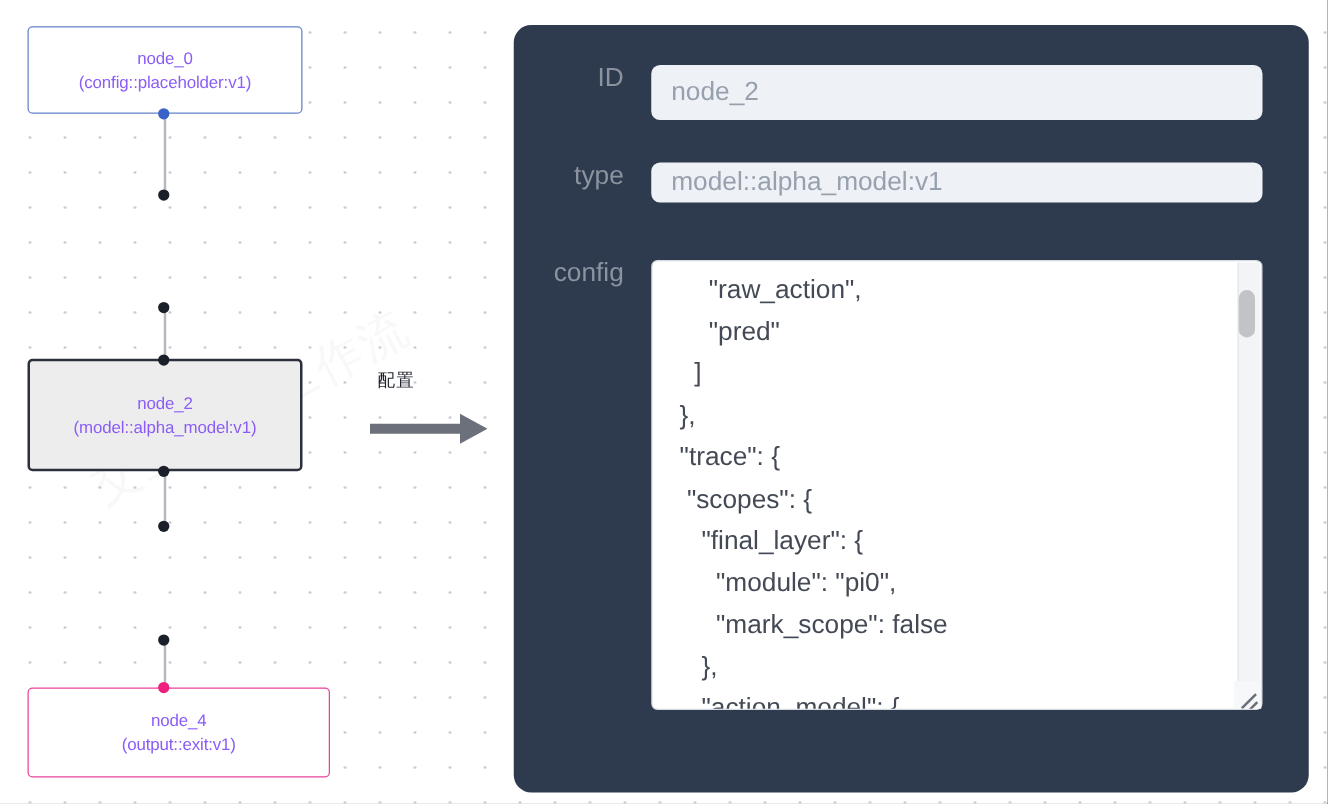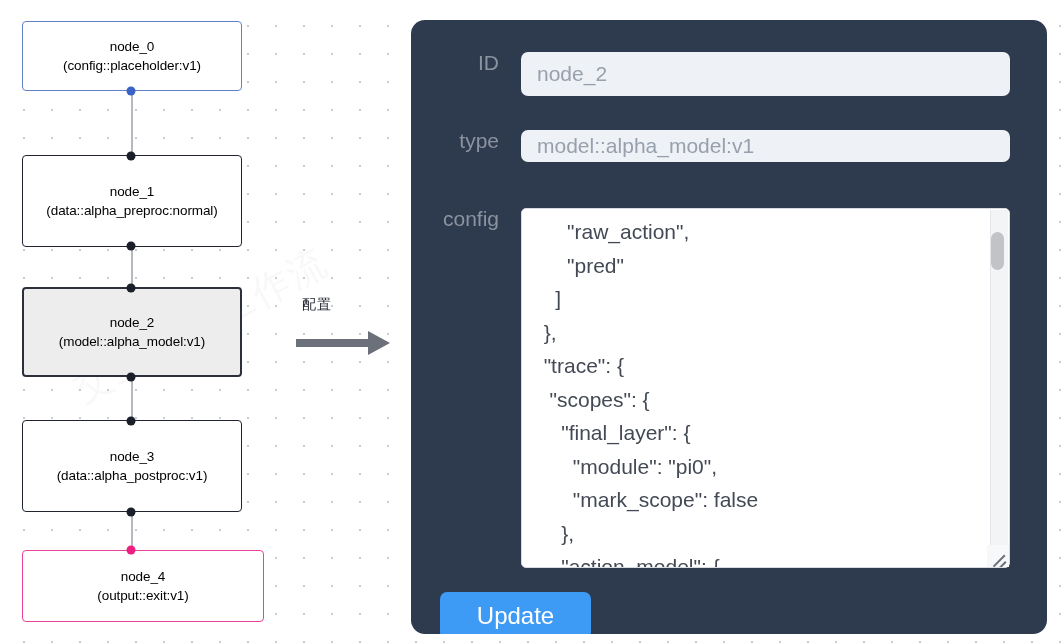--- a/index.html
+++ b/index.html
@@ -29,21 +29,21 @@
   .node {
     position: absolute;
     box-sizing: border-box;
     background: #ffffff;
     border: 1px solid #1f2430;
     border-radius: 4px;
     display: flex;
     align-items: center;
     justify-content: center;
     text-align: center;
-    color: #000000;
+    color: #8b5cf6;
     font-size: 13.5px;
     line-height: 19px;
     letter-spacing: -0.1px;
     z-index: 3;
   }
   .node .txt { display: block; padding: 0 10px; }
 
   .node.n-blue   { border: 1.5px solid #6482c8; }
   .node.n-sel    { border: 2px solid #2b303c; background: #ededed; }
   .node.n-pink   { border: 1.5px solid #e8429a; }
@@ -216,35 +216,29 @@
   <div class="edge" style="left:131px; top:90px;  height:68px;"></div>
   <div class="edge" style="left:131px; top:245px; height:42px;"></div>
   <div class="edge" style="left:131px; top:376px; height:43px;"></div>
   <div class="edge" style="left:131px; top:511px; height:38px;"></div>
 
   <div class="node n-blue" style="left:22px; top:21px; width:220px; height:70px;">
     <span class="txt"><span>node_0</span><br><span>(config::placeholder:v1)</span></span>
   </div>
   <div class="handle h-blue" style="left:131px; top:91px;"></div>
 
-  <div class="node" style="left:22px; top:155px; width:220px; height:92px;">
-    <span class="txt"><span>node_1</span><br><span>(data::alpha_preproc:normal)</span></span>
-  </div>
   <div class="handle" style="left:131px; top:156px;"></div>
   <div class="handle" style="left:131px; top:246px;"></div>
 
   <div class="node n-sel" style="left:22px; top:287px; width:220px; height:90px;">
     <span class="txt"><span>node_2</span><br><span>(model::alpha_model:v1)</span></span>
   </div>
   <div class="handle" style="left:131px; top:288px;"></div>
   <div class="handle" style="left:131px; top:377px;"></div>
 
-  <div class="node" style="left:22px; top:420px; width:220px; height:92px;">
-    <span class="txt"><span>node_3</span><br><span>(data::alpha_postproc:v1)</span></span>
-  </div>
   <div class="handle" style="left:131px; top:421px;"></div>
   <div class="handle" style="left:131px; top:512px;"></div>
 
   <div class="node n-pink" style="left:22px; top:550px; width:242px; height:72px;">
     <span class="txt"><span>node_4</span><br><span>(output::exit:v1)</span></span>
   </div>
   <div class="handle h-pink" style="left:131px; top:550px;"></div>
 
   <div id="arrow-group">
     <div id="arrow-caption">配置</div>
@@ -283,14 +277,13 @@
       <div id="ta-scroll-track">
         <div id="ta-scroll-thumb"></div>
       </div>
       <div id="ta-resize">
           <i class="a"></i>
           <i class="b"></i>
         </div>
     </div>
   </div>
 
-  <button id="update-button">Update</button>
 </div>
 
 </body></html>

